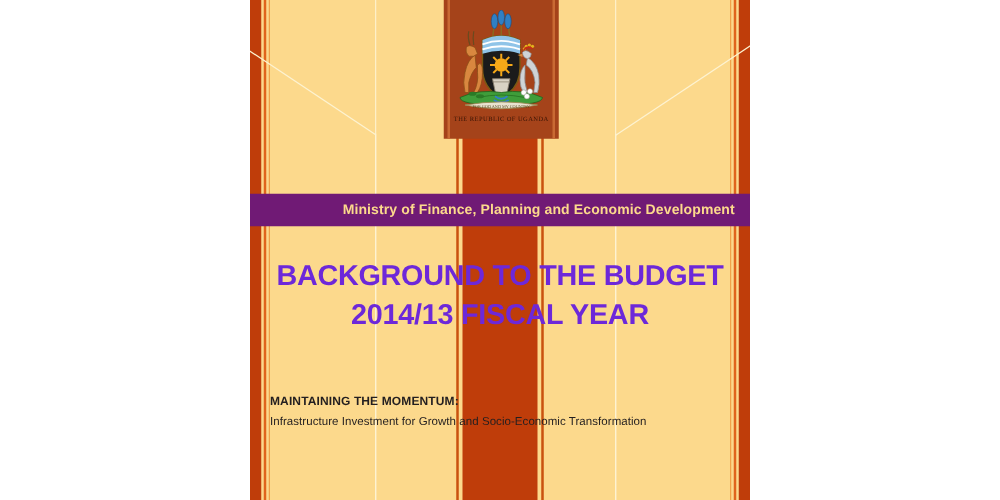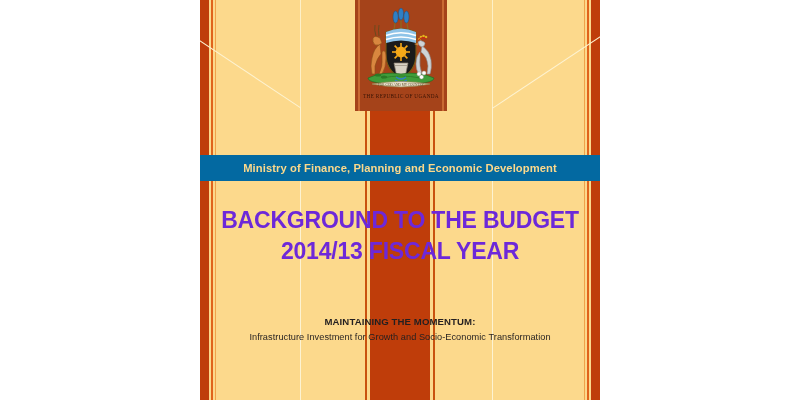--- a/index.html
+++ b/index.html
@@ -96,24 +96,25 @@
     white-space: nowrap;
   }
 
   
   #ministry-banner {
     position: absolute;
     left: 0px;
     top: 155px;
     width: 400px;
     height: 26px;
-    background: #0369a1;
+    background: #701a75;
     display: flex;
     align-items: center;
     justify-content: center;
+    padding-left: 31px;
   }
   #ministry-banner .label {
     color: #fcd98c;
     font-size: 11.2px;
     font-weight: bold;
     letter-spacing: 0.1px;
     white-space: nowrap;
   }
 
   
@@ -129,24 +130,24 @@
     font-size: 23px;
     font-weight: bold;
     line-height: 31px;
     letter-spacing: -0.2px;
     white-space: nowrap;
   }
 
   
   #subtitle-block {
     position: absolute;
-    left: 0;
+    left: 16px;
     top: 316px;
     width: 400px;
-    text-align: center;
+    text-align: left;
   }
   #subtitle-block .theme {
     color: #231f20;
     font-size: 9.6px;
     font-weight: bold;
     letter-spacing: 0.1px;
     white-space: nowrap;
   }
   #subtitle-block .tagline {
     color: #231f20;

